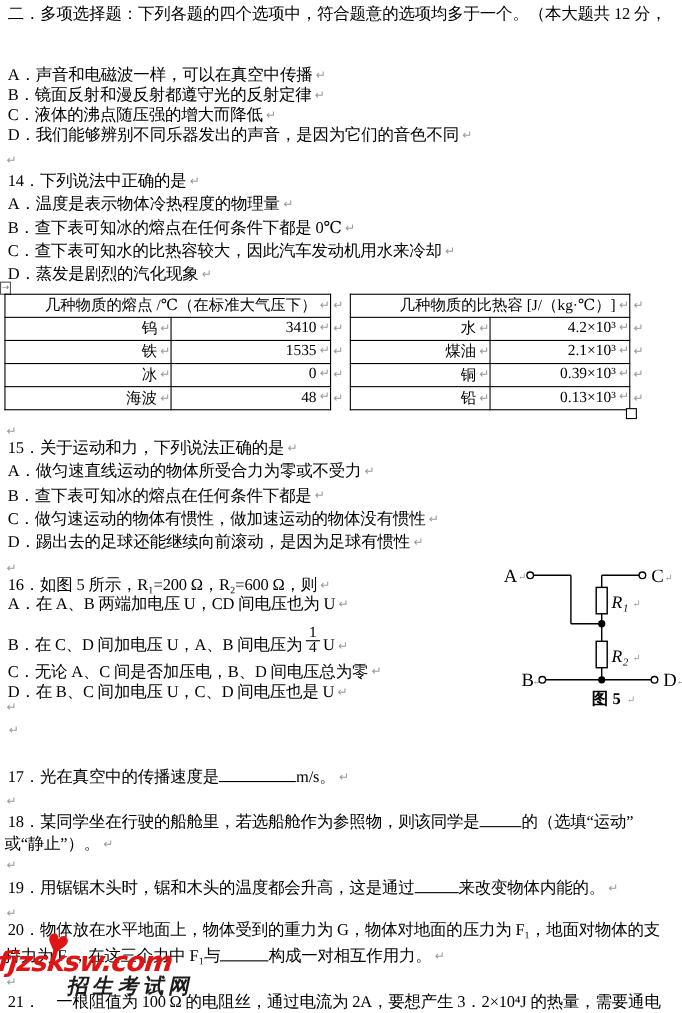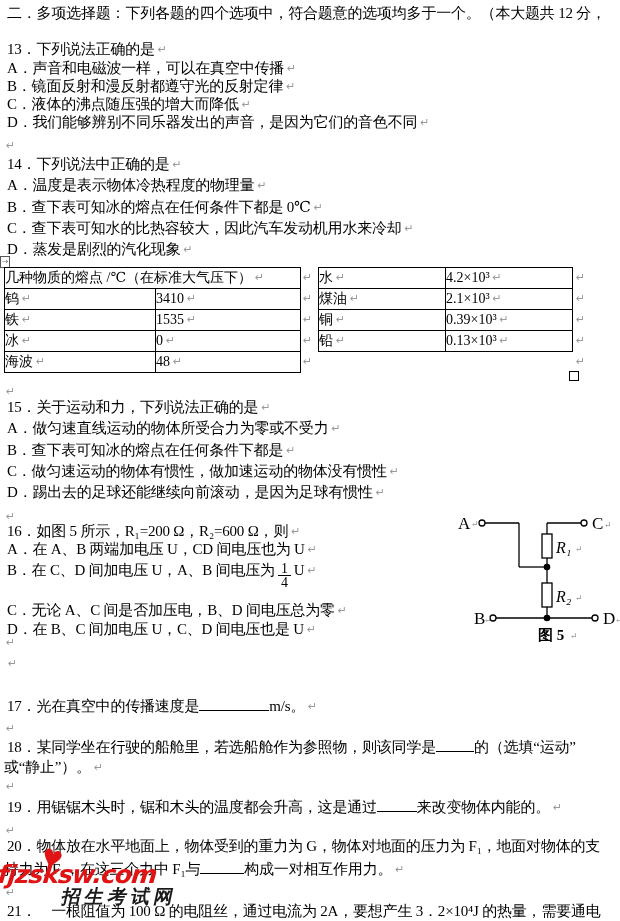--- a/index.html
+++ b/index.html
@@ -5,23 +5,23 @@
   html,body{margin:0;padding:0;background:#ffffff;}
   .page{position:relative;width:620px;height:921px;background:#fff;overflow:hidden;
         font-family:"Liberation Serif","DejaVu Serif",serif;color:#000;}
   .ln{position:absolute;left:7px;font-size:15px;letter-spacing:-0.2px;
       white-space:nowrap;line-height:17px;}
   .pm{color:#999;font-size:11px;margin-left:3px;letter-spacing:0;
       font-family:"DejaVu Sans",sans-serif;vertical-align:1px;}
   .pmabs{position:absolute;color:#999;font-size:11px;font-family:"DejaVu Sans",sans-serif;}
   .blank{display:inline-block;border-bottom:1px solid #000;height:13px;vertical-align:baseline;}
   table.dt{border-collapse:collapse;position:absolute;table-layout:fixed;}
-  table.dt td{border:1px solid #000;text-align:left;font-size:14px;padding:0;height:20px;
+  table.dt td{border:1px solid #000;text-align:right;font-size:14px;padding:0;height:20px;
       white-space:nowrap;overflow:hidden;letter-spacing:0;margin-left:43px;}
-  .b16{display:flex;align-items:flex-start;}
+  .b16{display:flex;align-items:flex-end;}
   .frac{display:inline-flex;flex-direction:column;align-items:center;font-size:14px;
         line-height:13px;margin:0 3px;}
   .fd{border-top:1px solid #000;padding:0 3px;}
   .anchor-box{position:absolute;width:8px;height:10px;border:1px solid #555;left:0;top:256px;
         color:#777;font-size:8px;line-height:9px;text-align:center;overflow:hidden;
         font-family:"DejaVu Sans",sans-serif;}
   .handle{position:absolute;width:8px;height:8px;border:1px solid #000;background:#fff;
         left:569px;top:371px;}
   .wm-site{position:absolute;left:-2px;top:860px;color:#e01414;font-style:italic;
         font-weight:900;font-size:25px;letter-spacing:-1px;transform:skewX(-6deg);
@@ -33,21 +33,20 @@
         transform:rotate(16deg);z-index:5;font-family:"DejaVu Sans",sans-serif;}
   svg text{font-family:"Liberation Serif","DejaVu Serif",serif;}
 </style>
 </head>
 <body>
 
 <div class="page">
 
   <div class="ln" style="top:5px"><span>二．多项选择题：下列各题的四个选项中，符合题意的选项均多于一个。（本大题共 12 分，</span></div>
 
-  <div class="ln" style="top:41px"><span>13．下列说法正确的是</span><span class="pm">↵</span></div>
   <div class="ln" style="top:60px"><span>A．声音和电磁波一样，可以在真空中传播</span><span class="pm">↵</span></div>
   <div class="ln" style="top:96px"><span>C．液体的沸点随压强的增大而降低</span><span class="pm">↵</span></div>
   <div class="ln" style="top:78px"><span>B．镜面反射和漫反射都遵守光的反射定律</span><span class="pm">↵</span></div>
   <div class="ln" style="top:114px"><span>D．我们能够辨别不同乐器发出的声音，是因为它们的音色不同</span><span class="pm">↵</span></div>
 
   <span class="pmabs" style="left:6px;top:139px">↵</span>
 
   <div class="ln" style="top:156px"><span>14．下列说法中正确的是</span><span class="pm">↵</span></div>
   <div class="ln" style="top:177px"><span>A．温度是表示物体冷热程度的物理量</span><span class="pm">↵</span></div>
   <div class="ln" style="top:199px"><span>B．查下表可知冰的熔点在任何条件下都是 0℃</span><span class="pm">↵</span></div>
@@ -89,20 +88,23 @@
   <span class="pmabs" style="left:303px;top:313px">↵</span>
   <span class="pmabs" style="left:303px;top:334px">↵</span>
   <span class="pmabs" style="left:303px;top:355px">↵</span>
 
   <table class="dt" style="left:318px;top:267px;width:254px">
     <colgroup>
         <col style="width:127px">
         <col style="width:127px">
       </colgroup>
     <tbody>
+        <tr>
+          <td colspan="2"><span>几种物质的比热容 [J/（kg·℃）]</span><span class="pm">↵</span></td>
+        </tr>
     <tr>
           <td><span>水</span><span class="pm">↵</span></td>
           <td><span>4.2×10³</span><span class="pm">↵</span></td>
         </tr>
     <tr>
           <td><span>煤油</span><span class="pm">↵</span></td>
           <td><span>2.1×10³</span><span class="pm">↵</span></td>
         </tr>
     <tr>
           <td><span>铜</span><span class="pm">↵</span></td>

